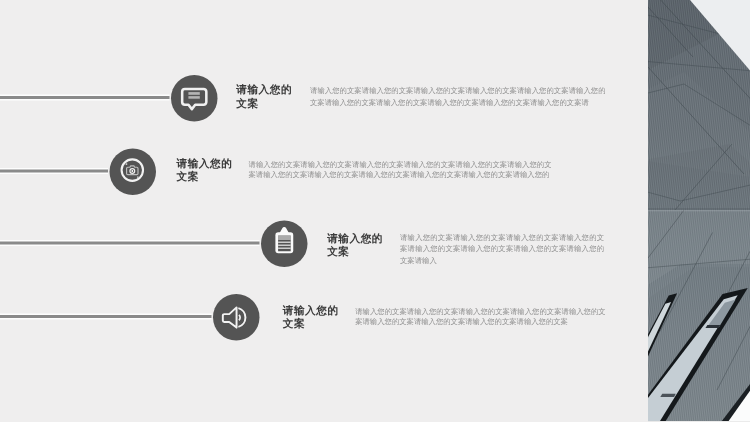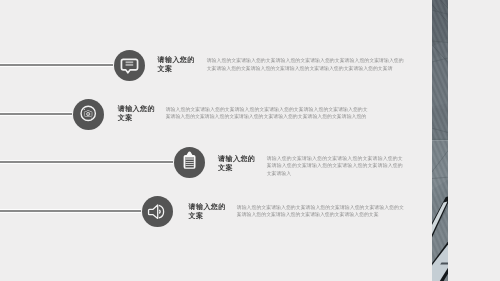--- a/index.html
+++ b/index.html
@@ -1,19 +1,19 @@
 <!DOCTYPE html>
 <html><head>
 <meta charset="utf-8">
 <style>
   html,body{margin:0;padding:0;}
   body{width:500px;height:281px;overflow:hidden;background:#efeeee;
        font-family:"Liberation Sans","DejaVu Sans",sans-serif;
        -webkit-font-smoothing:antialiased;text-rendering:geometricPrecision;}
-  .slide{position:relative;width:448px;height:281px;background:#efeeee;overflow:hidden;}
+  .slide{position:relative;width:500px;height:281px;background:#efeeee;overflow:hidden;}
 
   .photo{position:absolute;left:432px;top:0;width:68px;height:281px;overflow:hidden;}
   .photo svg{display:block;}
 
   .row{position:absolute;left:0;top:0;}
   .line{position:absolute;height:2px;background:#8a8a8a;box-shadow:0 -1px 0 #fdfdfd,0 1px 0 #fdfdfd;}
   .circle{position:absolute;width:31px;height:31px;border-radius:50%;background:#545454;}
   .circle svg{position:absolute;left:0;top:0;display:block;}
   .title{position:absolute;font-size:7.1px;font-weight:bold;color:#3a3a3a;
          line-height:9px;letter-spacing:0.35px;white-space:pre;}

